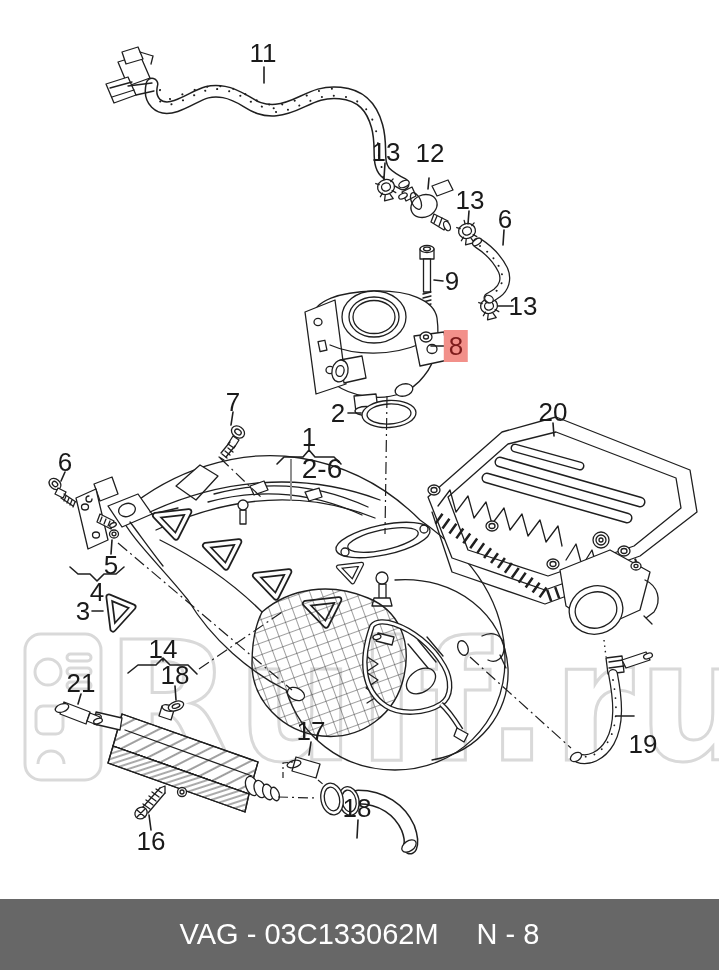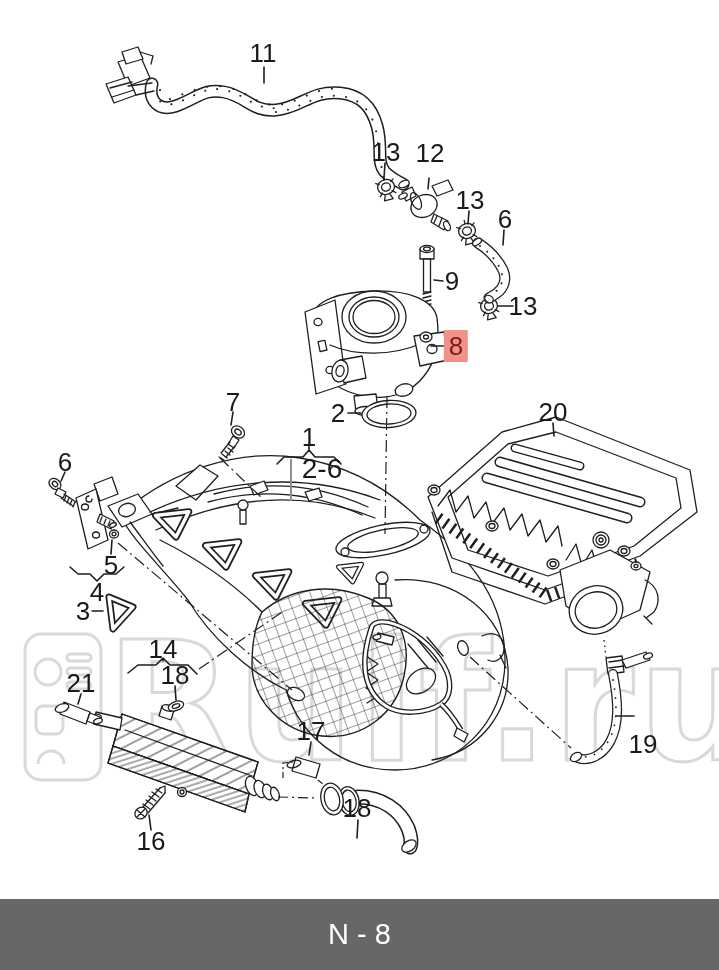--- a/index.html
+++ b/index.html
@@ -422,14 +422,15 @@
 <div class="callout" style="left:163px;top:649px">14</div>
 <div class="callout" style="left:175px;top:675px">18</div>
 <div class="callout" style="left:81px;top:683px">21</div>
 <div class="callout" style="left:151px;top:841px">16</div>
 <div class="callout" style="left:311px;top:731px">17</div>
 <div class="callout" style="left:357px;top:808px">18</div>
 <div class="callout" style="left:643px;top:744px">19</div>
 </div>
 
 <div id="footer">
+  <span>VAG - 03C133062M</span>
   <span>N - 8</span>
 </div>
 
 </body></html>

